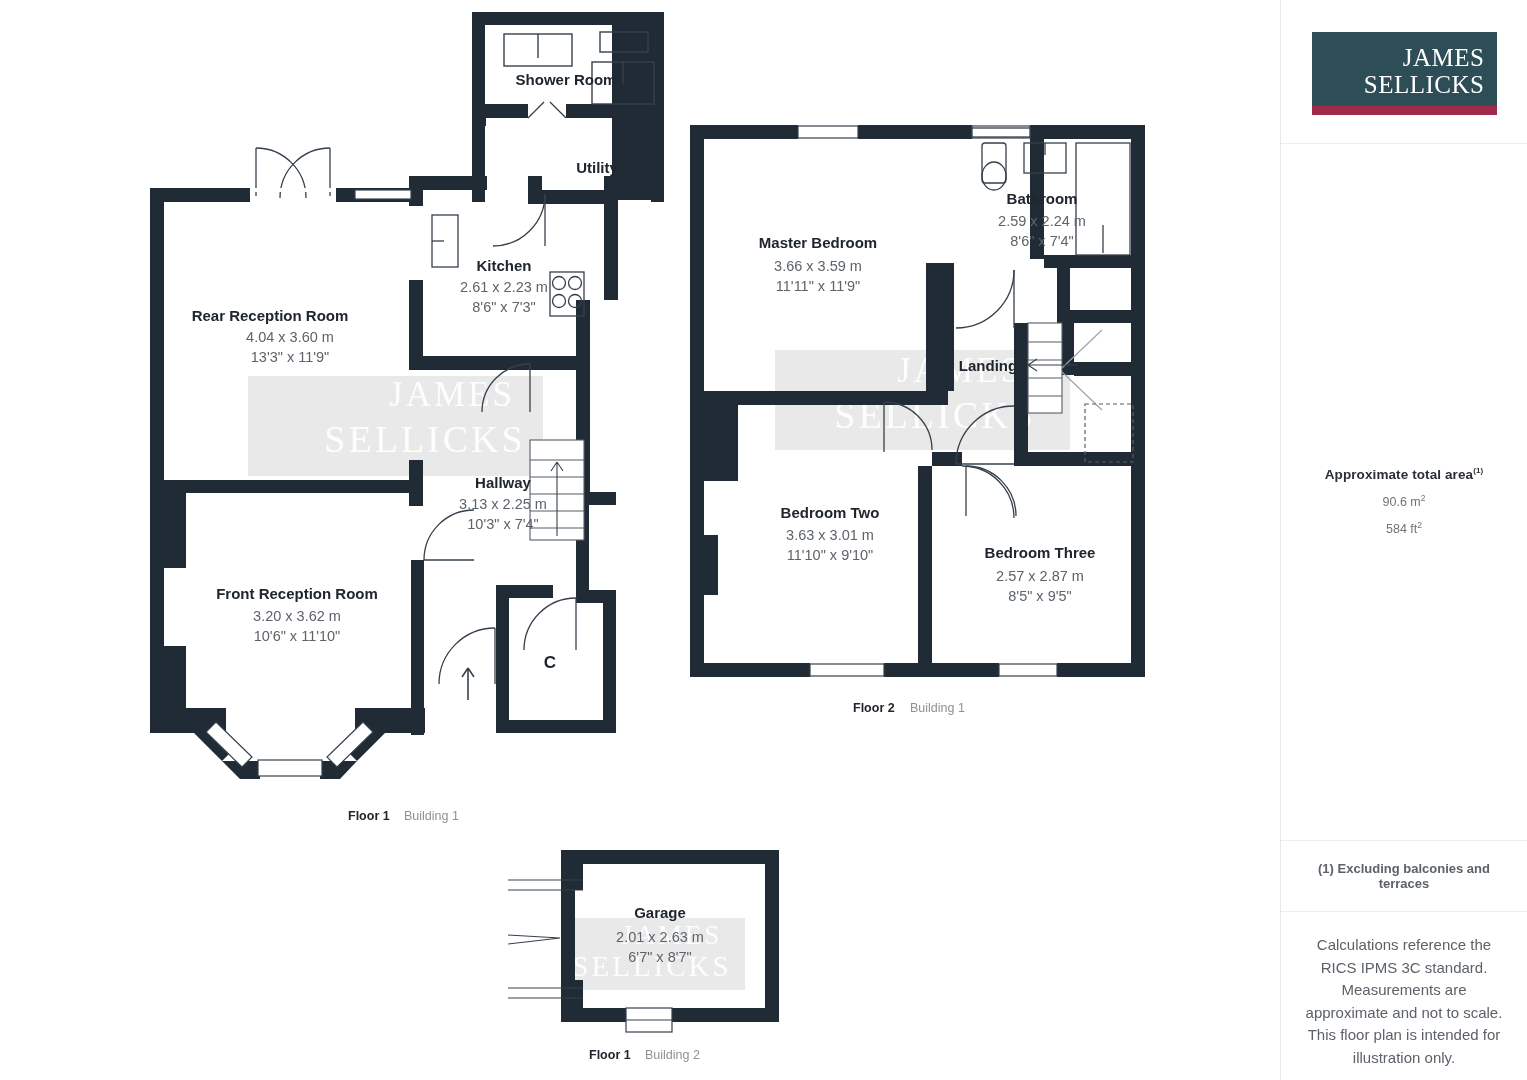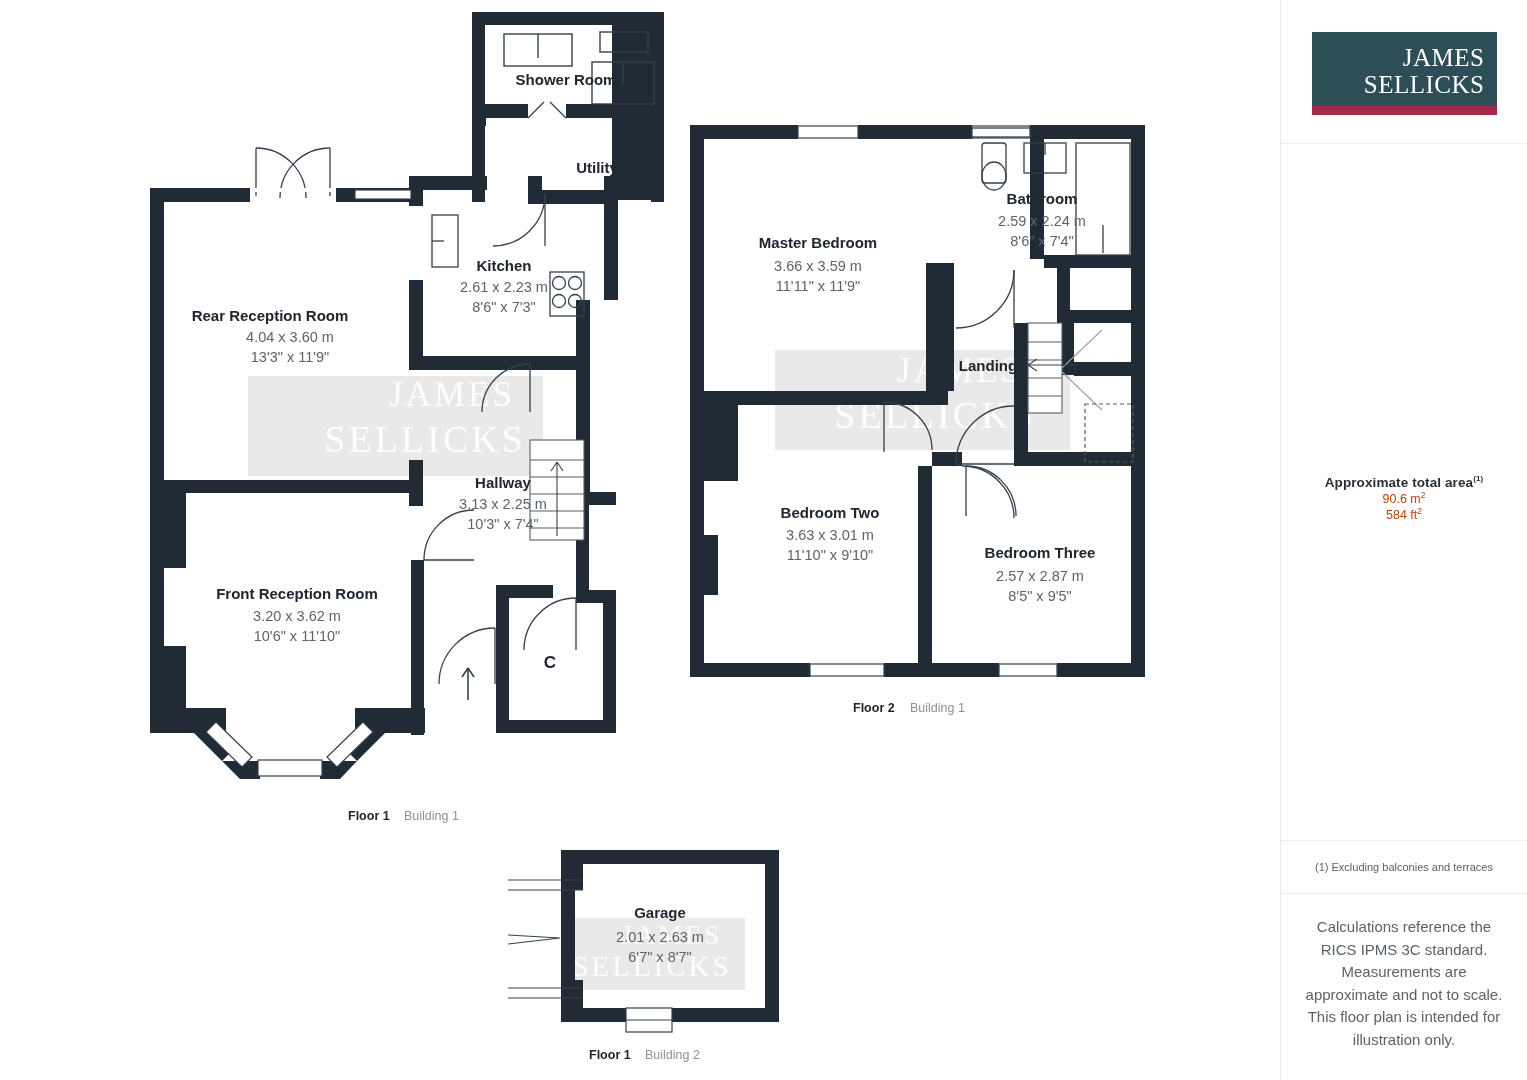--- a/index.html
+++ b/index.html
@@ -37,30 +37,30 @@
   .logo-line2 { font-size: 25px; margin-top: 2px; }
   .logo-rule { height: 9px; background: #9e2b4a; width: 185px; }
 
   .area-cell {
     flex: 0 0 auto;
     padding: 0;
     position: relative;
     height: 697px;
     display: block;
   }
-  .area-block { position: absolute; top: 330px; left: 0; width: 100%; text-align: center; }
+  .area-block { position: absolute; top: 322px; left: 0; width: 100%; text-align: center; }
   .area-title {
     font-size: 13.5px; font-weight: bold; color: #2a2f36; letter-spacing: .1px;
   }
   .area-title sup { font-size: 8px; vertical-align: super; }
-  .area-val { font-size: 12.5px; color: #c2410c; }
+  .area-val { font-size: 12.5px; color: #737373; margin-top: 11px; }
   .area-val sup { font-size: 8.5px; vertical-align: super; }
 
   .foot-cell { padding: 20px 12px; text-align: center; }
-  .foot-note { font-size: 11px; color: #5c6269; }
+  .foot-note { font-size: 13px; color: #5c6269; font-weight: bold; }
   .disc-cell { padding: 22px 20px 10px 20px; text-align: center; }
   .disc-text { font-size: 15px; color: #5c6269; line-height: 1.5; }
   .brand-cell { padding: 18px 0 22px 0; text-align: center; border-bottom: none; }
   .brand { font-size: 12.5px; color: #3b4149; letter-spacing: .4px; }
   .brand b { font-weight: bold; color: #23282e; text-decoration: underline; }
 
   
   .rm-name { font-family: "Liberation Sans", sans-serif; font-size: 15px; font-weight: bold; fill: #20262e; text-anchor: middle; }
   .rm-dim  { font-family: "Liberation Sans", sans-serif; font-size: 14.5px; fill: #5d636b; text-anchor: middle; }
   .rm-small{ font-family: "Liberation Sans", sans-serif; font-size: 17px; font-weight: bold; fill: #20262e; text-anchor: middle; }

